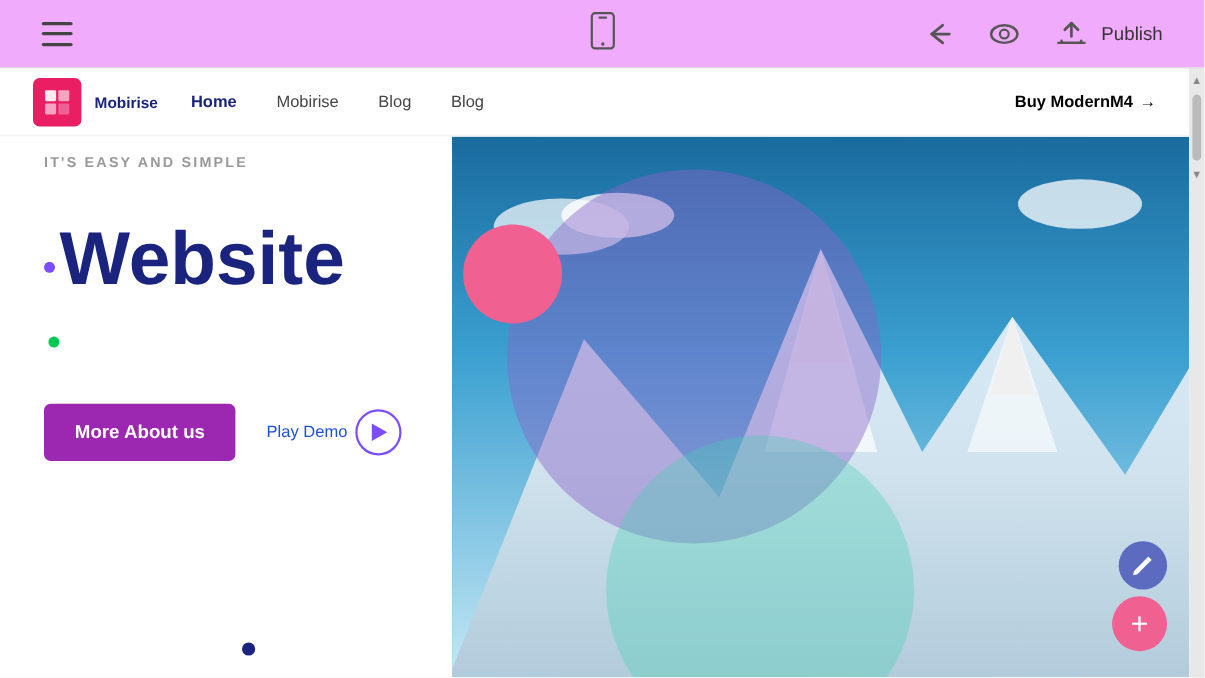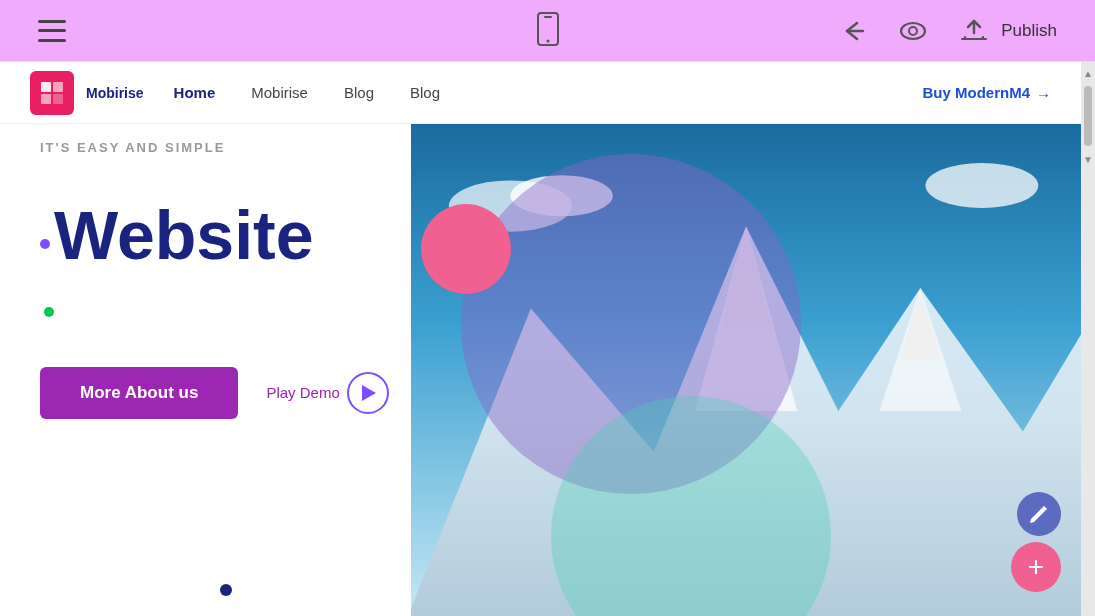--- a/index.html
+++ b/index.html
@@ -74,21 +74,21 @@
     .site-brand { font-size: 14px; font-weight: 700; color: #1a237e; }
     .site-nav { display: flex; align-items: center; gap: 36px; }
     .site-nav-item { font-size: 15px; color: #444; cursor: pointer; }
     .site-nav-item.active { color: #1a237e; font-weight: 600; }
     .site-nav-cta {
       margin-left: auto;
       background: #fff;
       border: none;
       font-size: 15px;
       font-weight: 700;
-      color: #1d4ed8;
+      color: #000000;
       cursor: pointer;
       display: flex; align-items: center; gap: 6px;
     }
 
     
     .hero {
       position: relative;
       height: calc(100% - 62px);
       background: #fff;
       overflow: hidden;
@@ -162,28 +162,28 @@
       display: flex;
       align-items: center;
       gap: 28px;
       margin-top: 16px;
     }
     .more-btn {
       background: #9c27b0;
       color: #fff;
       border: none;
       border-radius: 6px;
-      padding: 16px 40px;
+      padding: 16px 28px;
       font-size: 17px;
       font-weight: 600;
       cursor: pointer;
     }
     .play-demo {
       display: flex; align-items: center; gap: 7px;
-      font-size: 15px; color: #a21caf; cursor: pointer;
+      font-size: 15px; color: #1d4ed8; cursor: pointer;
     }
     .play-circle {
       width: 42px; height: 42px;
       border-radius: 50%;
       border: 2px solid #7c4dff;
       display: flex; align-items: center; justify-content: center;
     }
     .play-triangle {
       width: 0; height: 0;
       border-top: 8px solid transparent;

